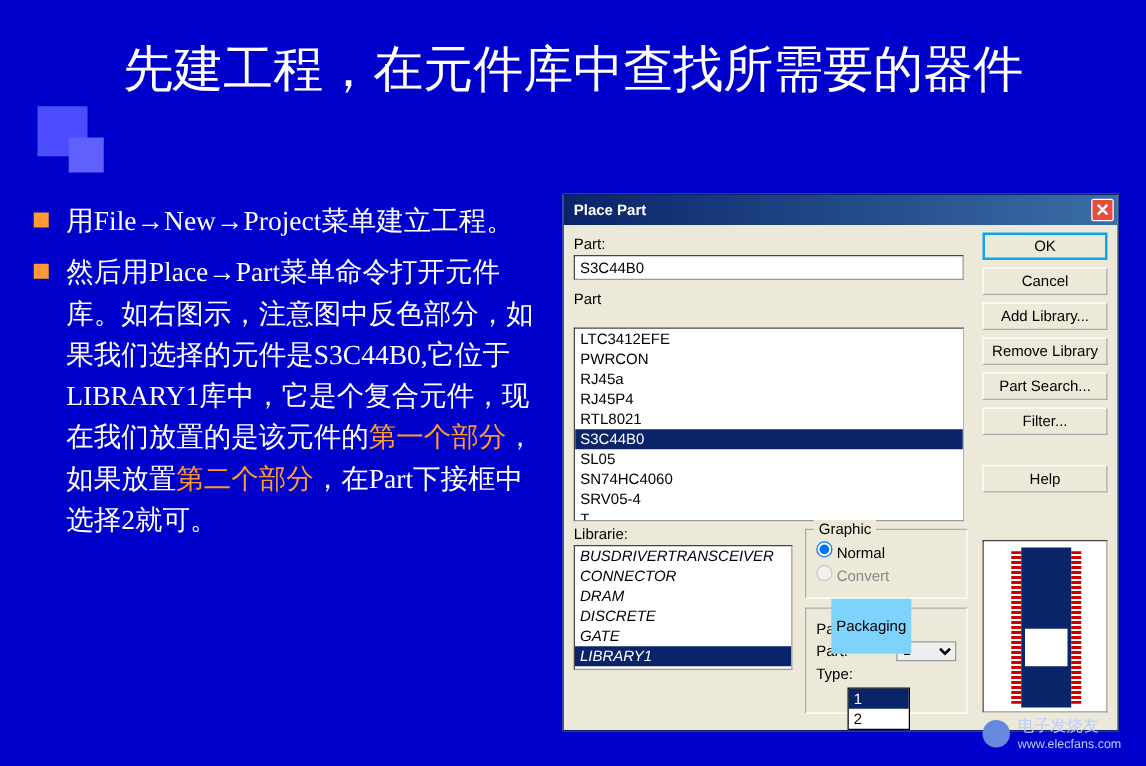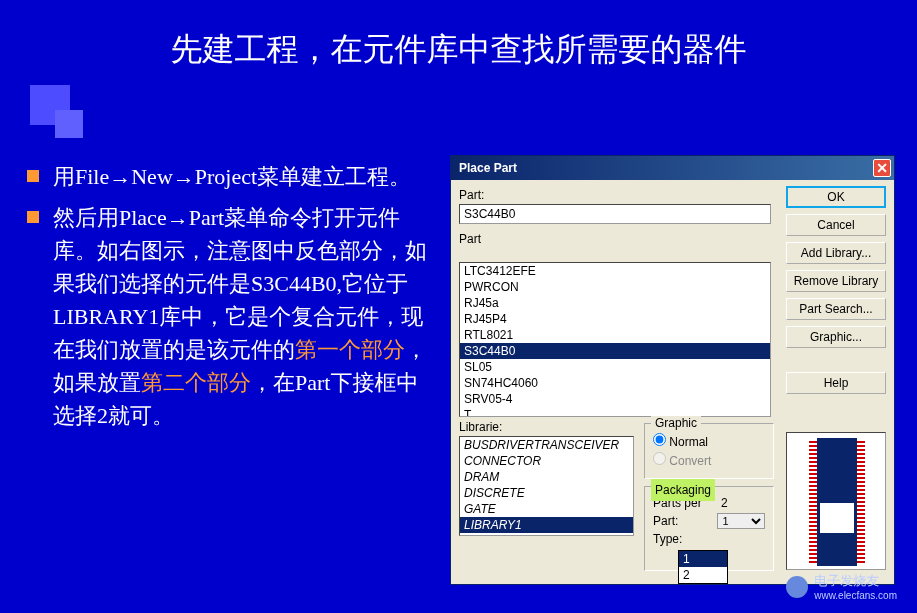--- a/index.html
+++ b/index.html
@@ -6,21 +6,21 @@
     body {
       width: 917px;
       height: 613px;
       background: #0000cc;
       font-family: Arial, SimSun, sans-serif;
       position: relative;
       overflow: hidden;
     }
     .slide-title {
       color: #ffffff;
-      font-size: 32px;
+      font-size: 40px;
       text-align: center;
       padding-top: 28px;
       padding-bottom: 20px;
       font-family: SimSun, serif;
     }
     .decoration {
       position: absolute;
       left: 30px;
       top: 85px;
     }
@@ -178,23 +178,23 @@
       left: 193px;
       top: 306px;
       width: 130px;
       height: 85px;
       border: 1px inset #fff;
       padding: 6px 8px;
     }
     .packaging-box .group-label {
       position: absolute;
       top: -8px;
-      left: 6px;
-      background: #bef264;
-      padding: 4px 4px;
+      left: 20px;
+      background: #7dd3fc;
+      padding: 15px 4px;
     }
     .pack-row { margin: 3px 0; display: flex; align-items: center; }
     .pack-row label { width: 68px; }
     .pack-select {
       width: 50px;
       font-size: 11px;
       border: 1px solid #999;
     }
     .type-dropdown {
       position: absolute;
@@ -387,21 +387,21 @@
       <div class="chip-detail"></div>
       <div class="chip-pins-right"></div>
     </div>
     
     <div class="btn-column">
       <button class="win-btn default">OK</button>
       <button class="win-btn">Cancel</button>
       <button class="win-btn">Add Library...</button>
       <button class="win-btn">Remove Library</button>
       <button class="win-btn">Part Search...</button>
-      <button class="win-btn">Graphic...</button>
+      <button class="win-btn">Filter...</button>
       <div class="btn-gap"></div>
       <button class="win-btn">Help</button>
     </div>
   </div>
 </div>
 
 <div class="watermark">
   <div class="watermark-icon"></div>
   <div>
     <div>电子发烧友</div>

